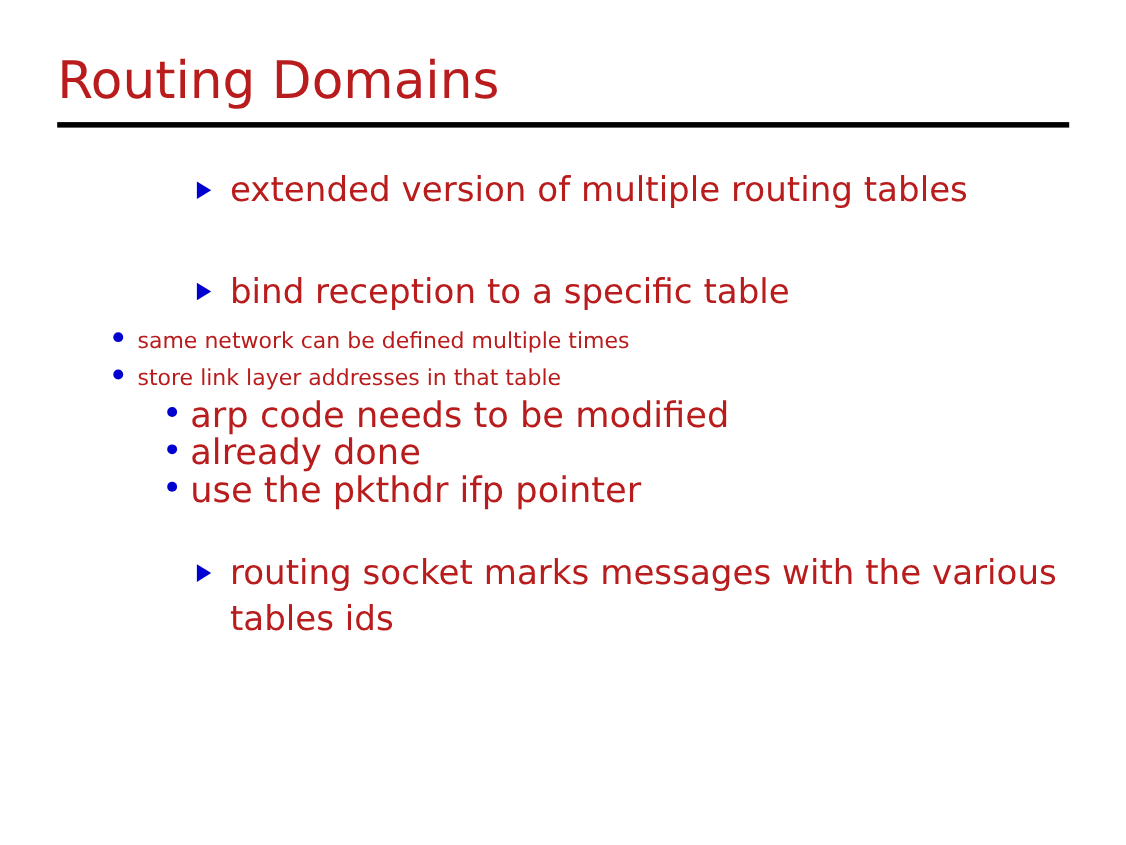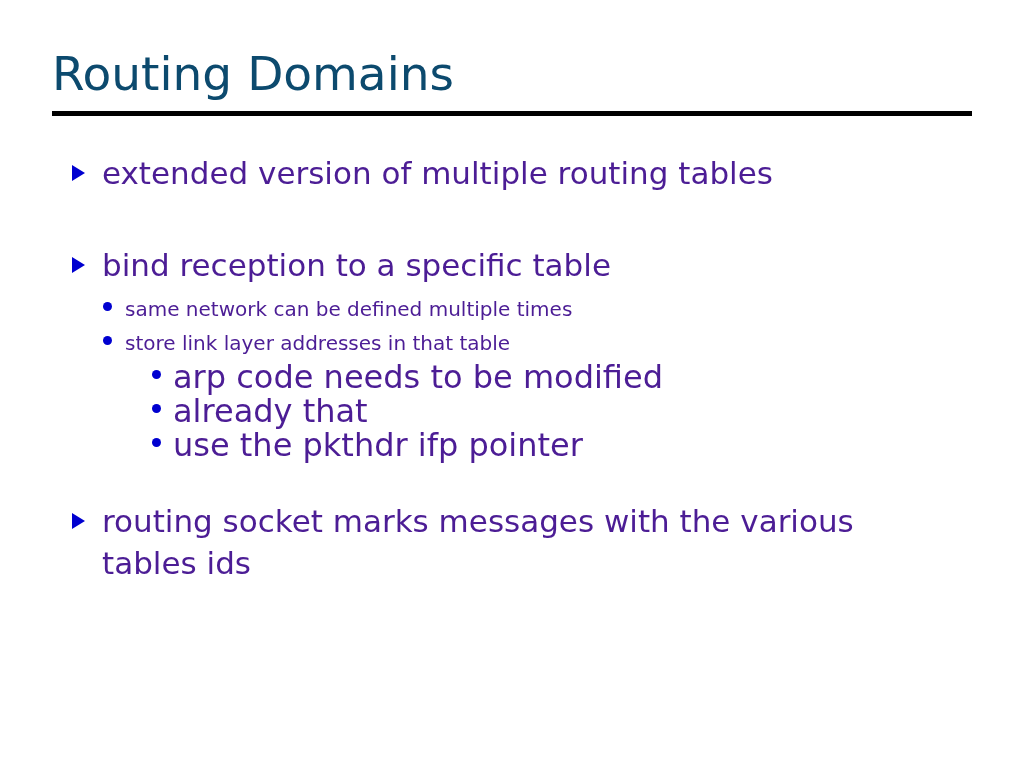--- a/index.html
+++ b/index.html
@@ -27,21 +27,21 @@
     position: absolute;
     left: 52px;
     top: 48px;
     width: 920px;
   }
   .slide-title {
     font-size: 47px;
     font-weight: normal;
     line-height: 1.12;
     letter-spacing: 0px;
-    color: #0c4a6e;
+    color: #b91c1c;
     margin: 0;
     white-space: nowrap;
   }
   .title-rule {
     position: absolute;
     left: 52px;
     top: 111px;
     width: 920px;
     height: 5px;
     background: #000000;
@@ -51,21 +51,22 @@
   .body-block {
     position: absolute;
     left: 0;
     top: 152px;
     width: 1024px;
   }
 
   .bullet-row {
     display: flex;
     align-items: flex-start;
-    color: #4c1d95;
+    color: #b91c1c;
+    justify-content: flex-end;
   }
 
   .bullet-marker {
     flex: 0 0 auto;
     display: inline-block;
     color: #0000d0;
     line-height: 1;
   }
 
   .bullet-text {
@@ -192,21 +193,21 @@
           <span class="dot"></span>
         </span>
       <span class="bullet-text">arp code needs to be modified</span>
     </div>
 
 
     <div class="bullet-row lvl3">
       <span class="bullet-marker">
           <span class="dot"></span>
         </span>
-      <span class="bullet-text">already that</span>
+      <span class="bullet-text">already done</span>
     </div>
 
     <div class="bullet-row lvl3">
       <span class="bullet-marker">
           <span class="dot"></span>
         </span>
       <span class="bullet-text">use the pkthdr ifp pointer</span>
     </div>
 
     <div class="gap-md"></div>

